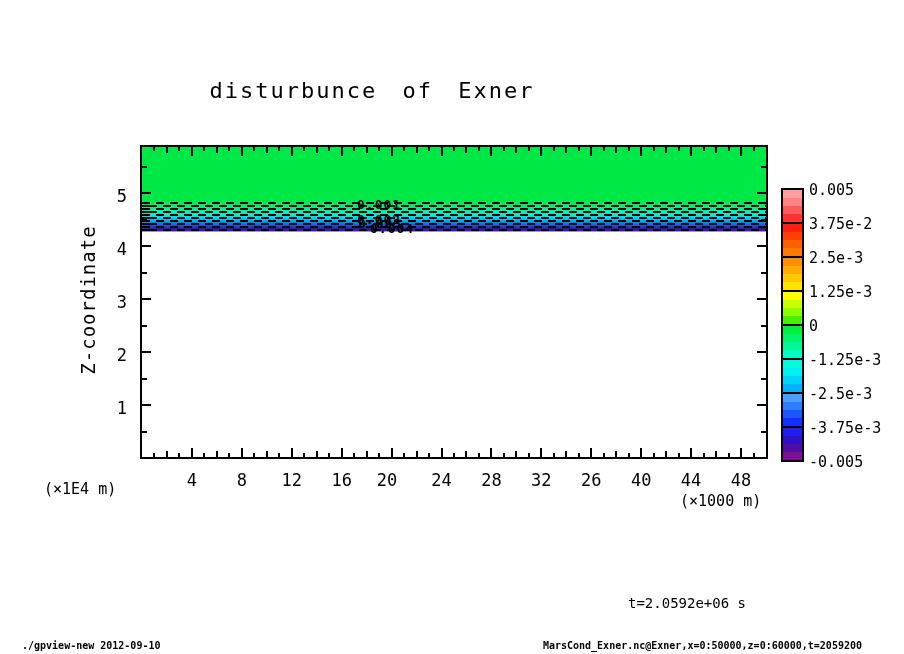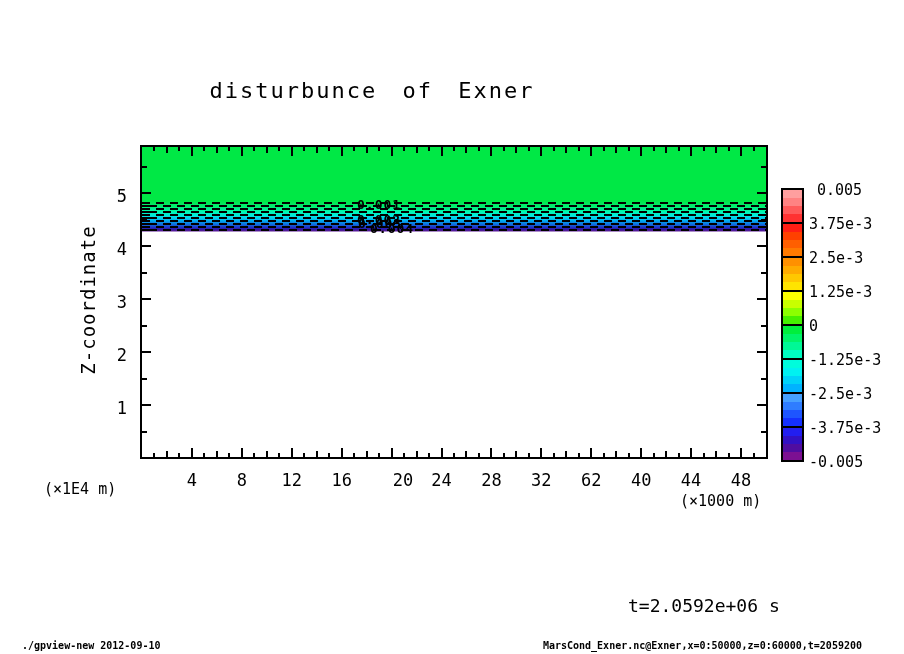--- a/index.html
+++ b/index.html
@@ -32,21 +32,21 @@
   #y-unit { left:44px; top:480px; font-size:15px; }
 
   #colorbar { left:781px; top:188px; width:23px; height:276px; }
   .cbseg { position:absolute; left:0; width:23px; height:36px; border:2px solid #000; }
   .cblab { position:absolute; left:809px; height:18px; line-height:18px; font-size:15px; }
 
   .clab { position:absolute; font-size:13px; font-weight:bold; letter-spacing:1px; }
 
   #contour-interval { left:0; top:568px; width:904px; text-align:center;
                       font-size:15px; letter-spacing:1px; word-spacing:5px; }
-  #time-label { left:628px; top:595px; font-size:18px; }
+  #time-label { left:628px; top:595px; font-size:14px; }
 
   #footer-left  { left:22px; top:640px; font-size:10px; font-weight:bold; }
   #footer-right { right:42px; top:640px; font-size:10px; font-weight:bold; }
 </style>
 </head>
 <body>
 
 <div id="stage">
 
   <div id="title" class="abs">disturbunce of Exner</div>
@@ -194,25 +194,25 @@
       <div class="abs clab" style="left: 357px; top: 212px;">0.002</div>
       <div class="abs clab" style="left: 358px; top: 216px;">0.003</div>
       <div class="abs clab" style="left: 357px; top: 221px; margin-left: 13px;">0.004</div>
     </div>
 
   <div id="x-tick-labels">
       <div class="abs xlab" style="left: 191.92px;">4</div>
       <div class="abs xlab" style="left: 241.84px;">8</div>
       <div class="abs xlab" style="left: 291.76px;">12</div>
       <div class="abs xlab" style="left: 341.68px;">16</div>
-      <div class="abs xlab" style="left: 403px;">20</div>
+      <div class="abs xlab" style="left: 387px;">20</div>
       <div class="abs xlab" style="left: 441.52px;">24</div>
       <div class="abs xlab" style="left: 491.44px;">28</div>
       <div class="abs xlab" style="left: 541.36px;">32</div>
-      <div class="abs xlab" style="left: 591.28px;">62</div>
+      <div class="abs xlab" style="left: 591.28px;">26</div>
       <div class="abs xlab" style="left: 641.2px;">40</div>
       <div class="abs xlab" style="left: 691.12px;">44</div>
       <div class="abs xlab" style="left: 741.04px;">48</div>
     </div>
   <div id="y-tick-labels">
       <div class="abs ylab" style="top: 398px;">1</div>
       <div class="abs ylab" style="top: 345px;">2</div>
       <div class="abs ylab" style="top: 292px;">3</div>
       <div class="abs ylab" style="top: 239px;">4</div>
       <div class="abs ylab" style="top: 186px;">5</div>
@@ -226,22 +226,22 @@
       <div class="cbseg" style="top: 0px; background: linear-gradient(rgb(255, 159, 159) 0px, rgb(255, 159, 159) 25%, rgb(255, 130, 130) 25%, rgb(255, 130, 130) 50%, rgb(255, 90, 90) 50%, rgb(255, 90, 90) 75%, rgb(255, 50, 50) 75%, rgb(255, 50, 50) 100%);"></div>
       <div class="cbseg" style="top: 34px; background: linear-gradient(rgb(255, 30, 20) 0px, rgb(255, 30, 20) 25%, rgb(255, 64, 0) 25%, rgb(255, 64, 0) 50%, rgb(255, 95, 0) 50%, rgb(255, 95, 0) 75%, rgb(255, 122, 0) 75%, rgb(255, 122, 0) 100%);"></div>
       <div class="cbseg" style="top: 68px; background: linear-gradient(rgb(255, 144, 0) 0px, rgb(255, 144, 0) 25%, rgb(255, 171, 0) 25%, rgb(255, 171, 0) 50%, rgb(255, 200, 0) 50%, rgb(255, 200, 0) 75%, rgb(255, 228, 0) 75%, rgb(255, 228, 0) 100%);"></div>
       <div class="cbseg" style="top: 102px; background: linear-gradient(rgb(253, 255, 0) 0px, rgb(253, 255, 0) 25%, rgb(200, 255, 0) 25%, rgb(200, 255, 0) 50%, rgb(140, 255, 0) 50%, rgb(140, 255, 0) 75%, rgb(70, 240, 0) 75%, rgb(70, 240, 0) 100%);"></div>
       <div class="cbseg" style="top: 136px; background: linear-gradient(rgb(0, 239, 60) 0px, rgb(0, 239, 60) 25%, rgb(0, 244, 105) 25%, rgb(0, 244, 105) 50%, rgb(0, 248, 150) 50%, rgb(0, 248, 150) 75%, rgb(0, 252, 195) 75%, rgb(0, 252, 195) 100%);"></div>
       <div class="cbseg" style="top: 170px; background: linear-gradient(rgb(0, 252, 220) 0px, rgb(0, 252, 220) 25%, rgb(0, 241, 241) 25%, rgb(0, 241, 241) 50%, rgb(0, 210, 248) 50%, rgb(0, 210, 248) 75%, rgb(0, 178, 255) 75%, rgb(0, 178, 255) 100%);"></div>
       <div class="cbseg" style="top: 204px; background: linear-gradient(rgb(70, 160, 255) 0px, rgb(70, 160, 255) 25%, rgb(47, 125, 255) 25%, rgb(47, 125, 255) 50%, rgb(30, 85, 255) 50%, rgb(30, 85, 255) 75%, rgb(20, 48, 255) 75%, rgb(20, 48, 255) 100%);"></div>
       <div class="cbseg" style="top: 238px; background: linear-gradient(rgb(34, 30, 240) 0px, rgb(34, 30, 240) 25%, rgb(50, 17, 196) 25%, rgb(50, 17, 196) 50%, rgb(80, 13, 160) 50%, rgb(80, 13, 160) 75%, rgb(124, 16, 146) 75%, rgb(124, 16, 146) 100%);"></div>
     </div>
   <div id="colorbar-labels">
-      <div class="abs cblab" style="top: 181px; margin-left: 8px;">0.005</div>
-      <div class="abs cblab" style="top: 215px;">3.75e-3</div>
+      <div class="abs cblab" style="top: 181px;">0.005</div>
+      <div class="abs cblab" style="top: 215px;">3.75e-2</div>
       <div class="abs cblab" style="top: 249px;">2.5e-3</div>
       <div class="abs cblab" style="top: 283px;">1.25e-3</div>
       <div class="abs cblab" style="top: 317px;">0</div>
       <div class="abs cblab" style="top: 351px;">-1.25e-3</div>
       <div class="abs cblab" style="top: 385px;">-2.5e-3</div>
       <div class="abs cblab" style="top: 419px;">-3.75e-3</div>
       <div class="abs cblab" style="top: 453px;">-0.005</div>
     </div>
 
   <div id="time-label" class="abs">t=2.0592e+06 s</div>

